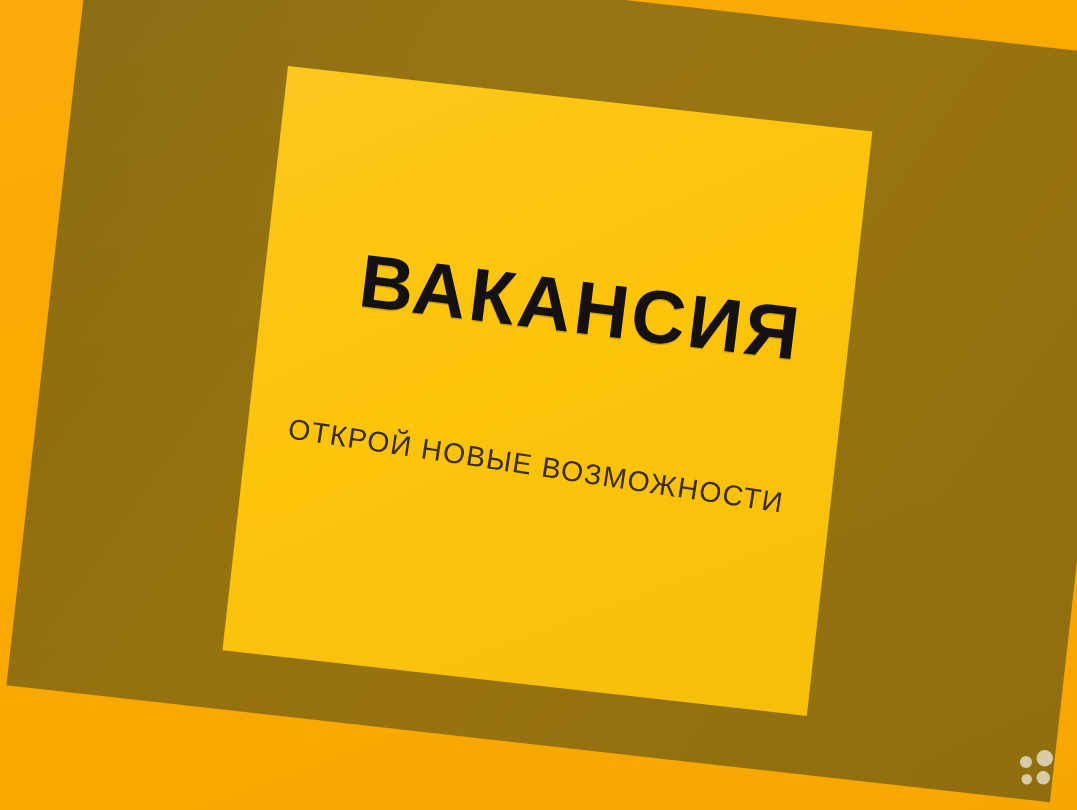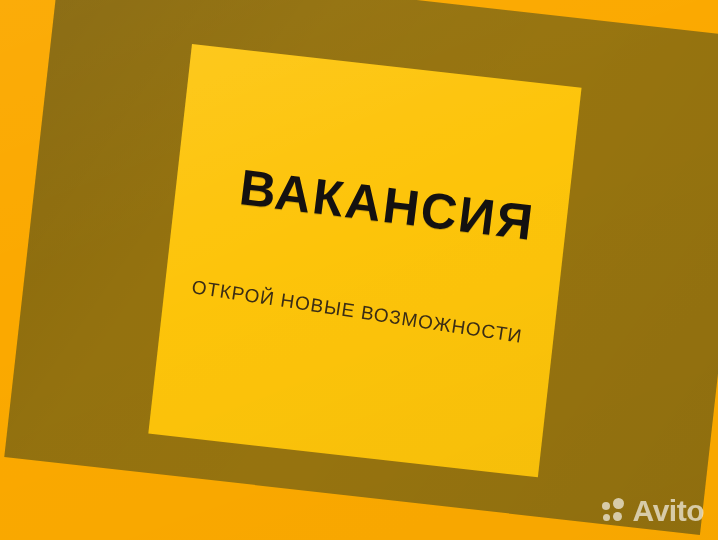--- a/index.html
+++ b/index.html
@@ -162,16 +162,15 @@
 
   <div class="subline">ОТКРОЙ НОВЫЕ ВОЗМОЖНОСТИ</div>
 
   <div class="watermark">
     <span class="wm-dots">
       <span class="d1"></span>
       <span class="d2"></span>
       <span class="d3"></span>
       <span class="d4"></span>
     </span>
-    <span class="wm-text">Avito</span>
   </div>
 
 </div>
 
 </body></html>

